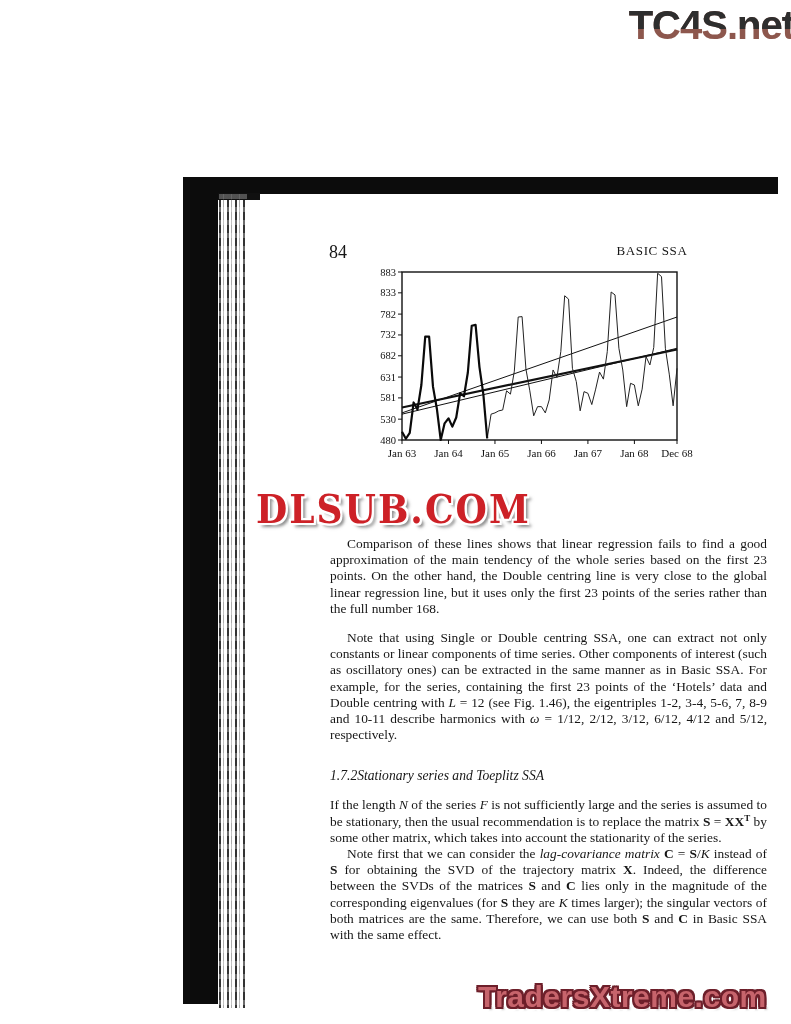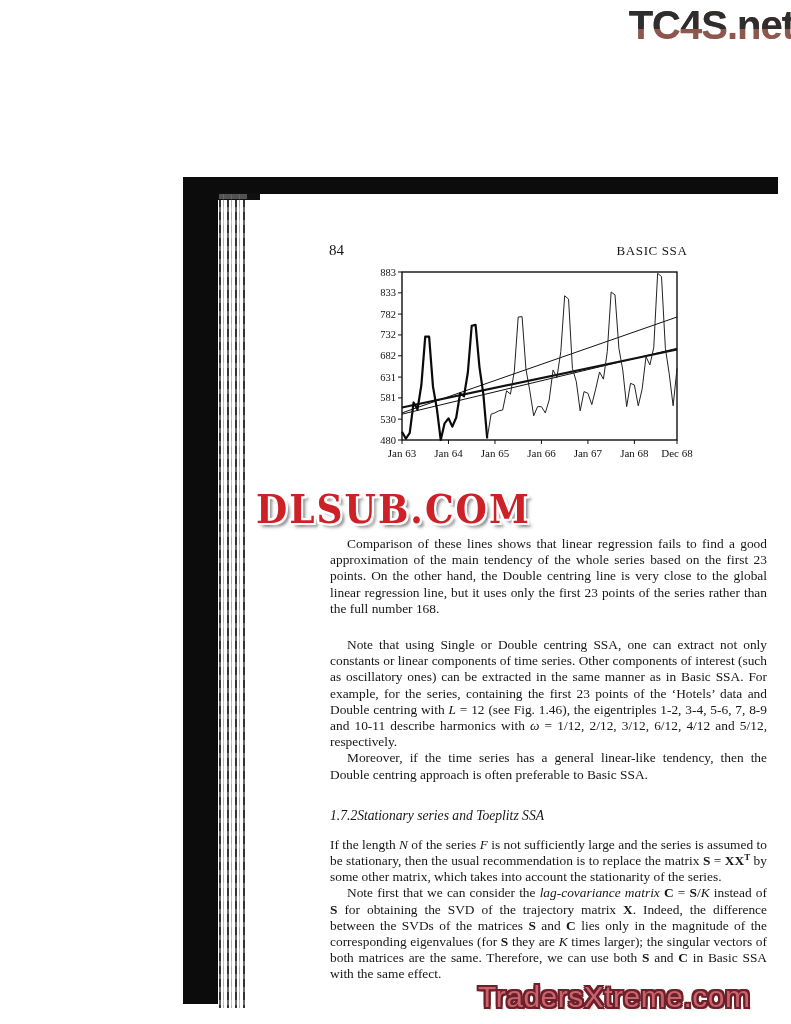--- a/index.html
+++ b/index.html
@@ -24,21 +24,21 @@
     font-size:36px; letter-spacing:2px; white-space:nowrap;
     color:#cd2127; transform:scaleY(1.08); transform-origin:top left;
     text-shadow:
       -2px -2px 0 #ffffff, 2px -2px 0 #ffffff, -2px 2px 0 #ffffff, 2px 2px 0 #ffffff,
       -2px 0 0 #ffffff, 2px 0 0 #ffffff, 0 -2px 0 #ffffff, 0 2px 0 #ffffff,
       4px 4px 3px rgba(110,110,110,.8);
   }
 
   .wm-bottom {
     position:absolute; left:478px; top:980px;
-    font-family:"Liberation Sans", sans-serif; font-weight:normal;
+    font-family:"Liberation Sans", sans-serif; font-weight:bold;
     font-size:30px; letter-spacing:0.5px; white-space:nowrap;
     color:#c7646c;
     text-shadow:
       -2px -2px 0 #6d1f2a, 2px -2px 0 #6d1f2a, -2px 2px 0 #6d1f2a, 2px 2px 0 #6d1f2a,
       -2px 0 0 #6d1f2a, 2px 0 0 #6d1f2a, 0 -2px 0 #6d1f2a, 0 2px 0 #6d1f2a,
       -4px 0 1px #ffffff, 4px 0 1px #ffffff, 0 -4px 1px #ffffff, 0 4px 1px #ffffff,
       -3px -3px 1px #ffffff, 3px -3px 1px #ffffff, -3px 3px 1px #ffffff, 3px 3px 2px #cccccc;
   }
 
   
@@ -48,41 +48,41 @@
   .gutter {
     position:absolute; left:219px; top:194px; width:28px; height:814px;
     background:
       repeating-linear-gradient(180deg, rgba(255,255,255,.28) 0 5px, rgba(255,255,255,0) 5px 13px),
       repeating-linear-gradient(90deg,
         rgba(15,15,15,.85) 0 1.6px, rgba(255,255,255,0) 1.6px 4.5px,
         rgba(70,70,70,.45) 4.5px 5.5px, rgba(255,255,255,0) 5.5px 8px);
   }
 
   
-  .page-num     { position:absolute; left:329px; top:242px; font-size:15px; }
+  .page-num     { position:absolute; left:329px; top:242px; font-size:18px; }
   .running-head { position:absolute; left:564px; top:243px; width:176px; text-align:center; font-size:13px; letter-spacing:.6px; }
 
   
   .chart-wrap { position:absolute; left:380px; top:266px; width:320px; height:200px; }
   .chart-wrap svg { overflow:visible; }
   .chart-wrap text { font-family:"Liberation Serif", serif; }
   .fig-caption {
     position:absolute; left:300px; top:480px; width:430px;
     text-align:center; font-size:12.3px; white-space:nowrap;
   }
   .fig-caption .cap-title { font-style:italic; margin-left:8px; }
 
   
   .article {
     position:absolute; left:330px; top:536px; width:437px;
     font-size:13.4px; line-height:16.2px; text-align:justify;
   }
   .para { margin:0; }
   .para.indent { text-indent:17px; }
-  .para.gap { margin-top:20px; }
+  .para.gap { margin-top:13px; }
   .para sup { font-size:9px; font-weight:bold; line-height:0; }
   .sec-heading {
     margin:24px 0 13px 0; font-style:italic; font-weight:normal;
     font-size:13.6px; line-height:17px; text-align:left;
   }
   .sec-heading .sec-title { }
 </style>
 </head>
 <body>
 
@@ -144,21 +144,20 @@
       </svg>
   </div>
 
 
   <div class="wm-mid">DLSUB.COM</div>
 
   <div class="article">
     <div>
         <p class="para indent"><span>Comparison of these lines shows that linear regression fails to find a good approximation of the main tendency of the whole series based on the first 23 points. On the other hand, the Double centring line is very close to the global linear regression line, but it uses only the first 23 points of the series rather than the full number 168.</span></p>
         <p class="para indent gap"><span>Note that using Single or Double centring SSA, one can extract not only constants or linear components of time series. Other components of interest (such as oscillatory ones) can be extracted in the same manner as in Basic SSA. For example, for the series, containing the first 23 points of the ‘Hotels’ data and Double centring with </span><i>L</i><span> = 12 (see Fig. 1.46), the eigentriples 1-2, 3-4, 5-6, 7, 8-9 and 10-11 describe harmonics with </span><i>ω</i><span> = 1/12, 2/12, 3/12, 6/12, 4/12 and 5/12, respectively.</span></p>
-        <p class="para indent"><span>Moreover, if the time series has a general linear-like tendency, then the Double centring approach is often preferable to Basic SSA.</span></p>
         <h3 class="sec-heading"><span class="sec-number">1.7.2</span><span class="sec-title">Stationary series and Toeplitz SSA</span></h3>
         <p class="para"><span>If the length </span><i>N</i><span> of the series </span><i>F</i><span> is not sufficiently large and the series is assumed to be stationary, then the usual recommendation is to replace the matrix </span><b>S</b><span> = </span><b>XX</b><sup>T</sup><span> by some other matrix, which takes into account the stationarity of the series.</span></p>
         <p class="para indent"><span>Note first that we can consider the </span><i>lag-covariance matrix</i><span> </span><b>C</b><span> = </span><b>S</b><span>/</span><i>K</i><span> instead of </span><b>S</b><span> for obtaining the SVD of the trajectory matrix </span><b>X</b><span>. Indeed, the difference between the SVDs of the matrices </span><b>S</b><span> and </span><b>C</b><span> lies only in the magnitude of the corresponding eigenvalues (for </span><b>S</b><span> they are </span><i>K</i><span> times larger); the singular vectors of both matrices are the same. Therefore, we can use both </span><b>S</b><span> and </span><b>C</b><span> in Basic SSA with the same effect.</span></p>
       </div>
   </div>
 
   <div class="wm-bottom">TradersXtreme.com</div>
 
 </div>
 

